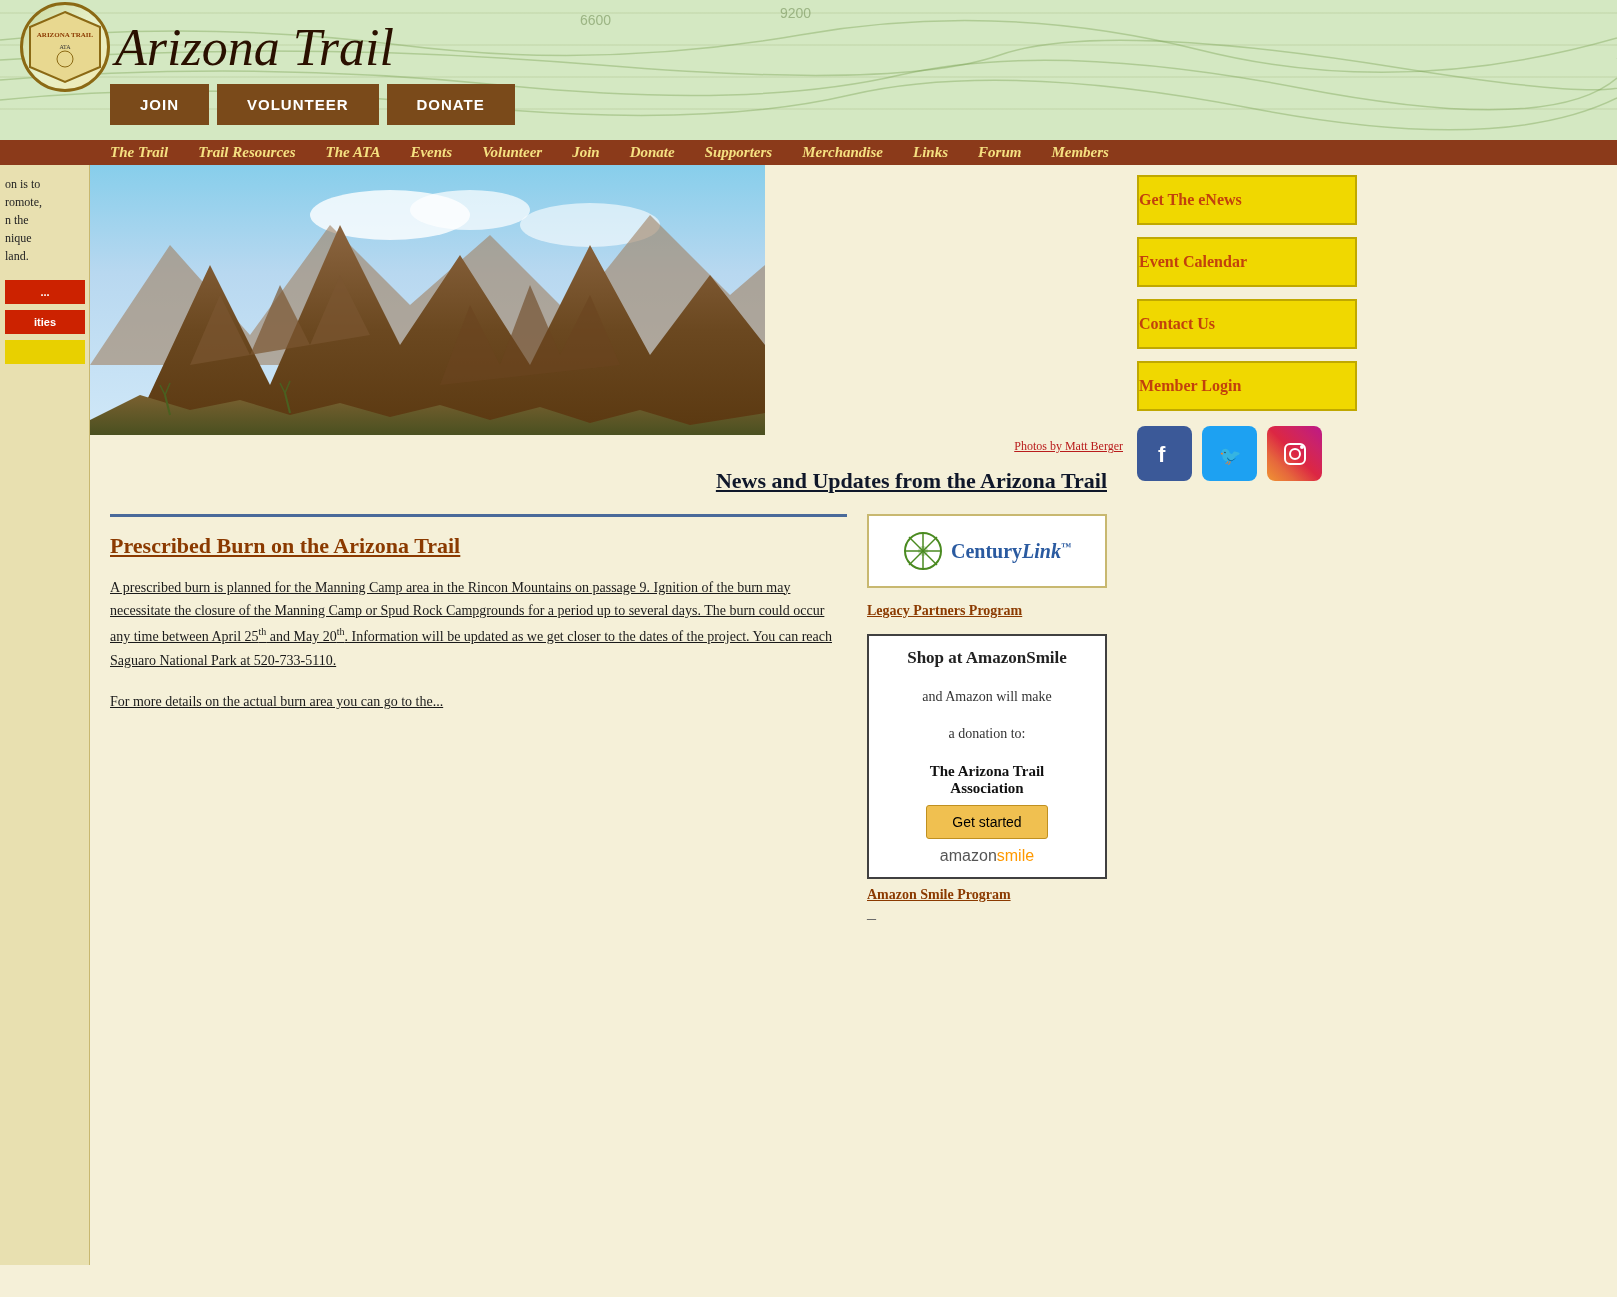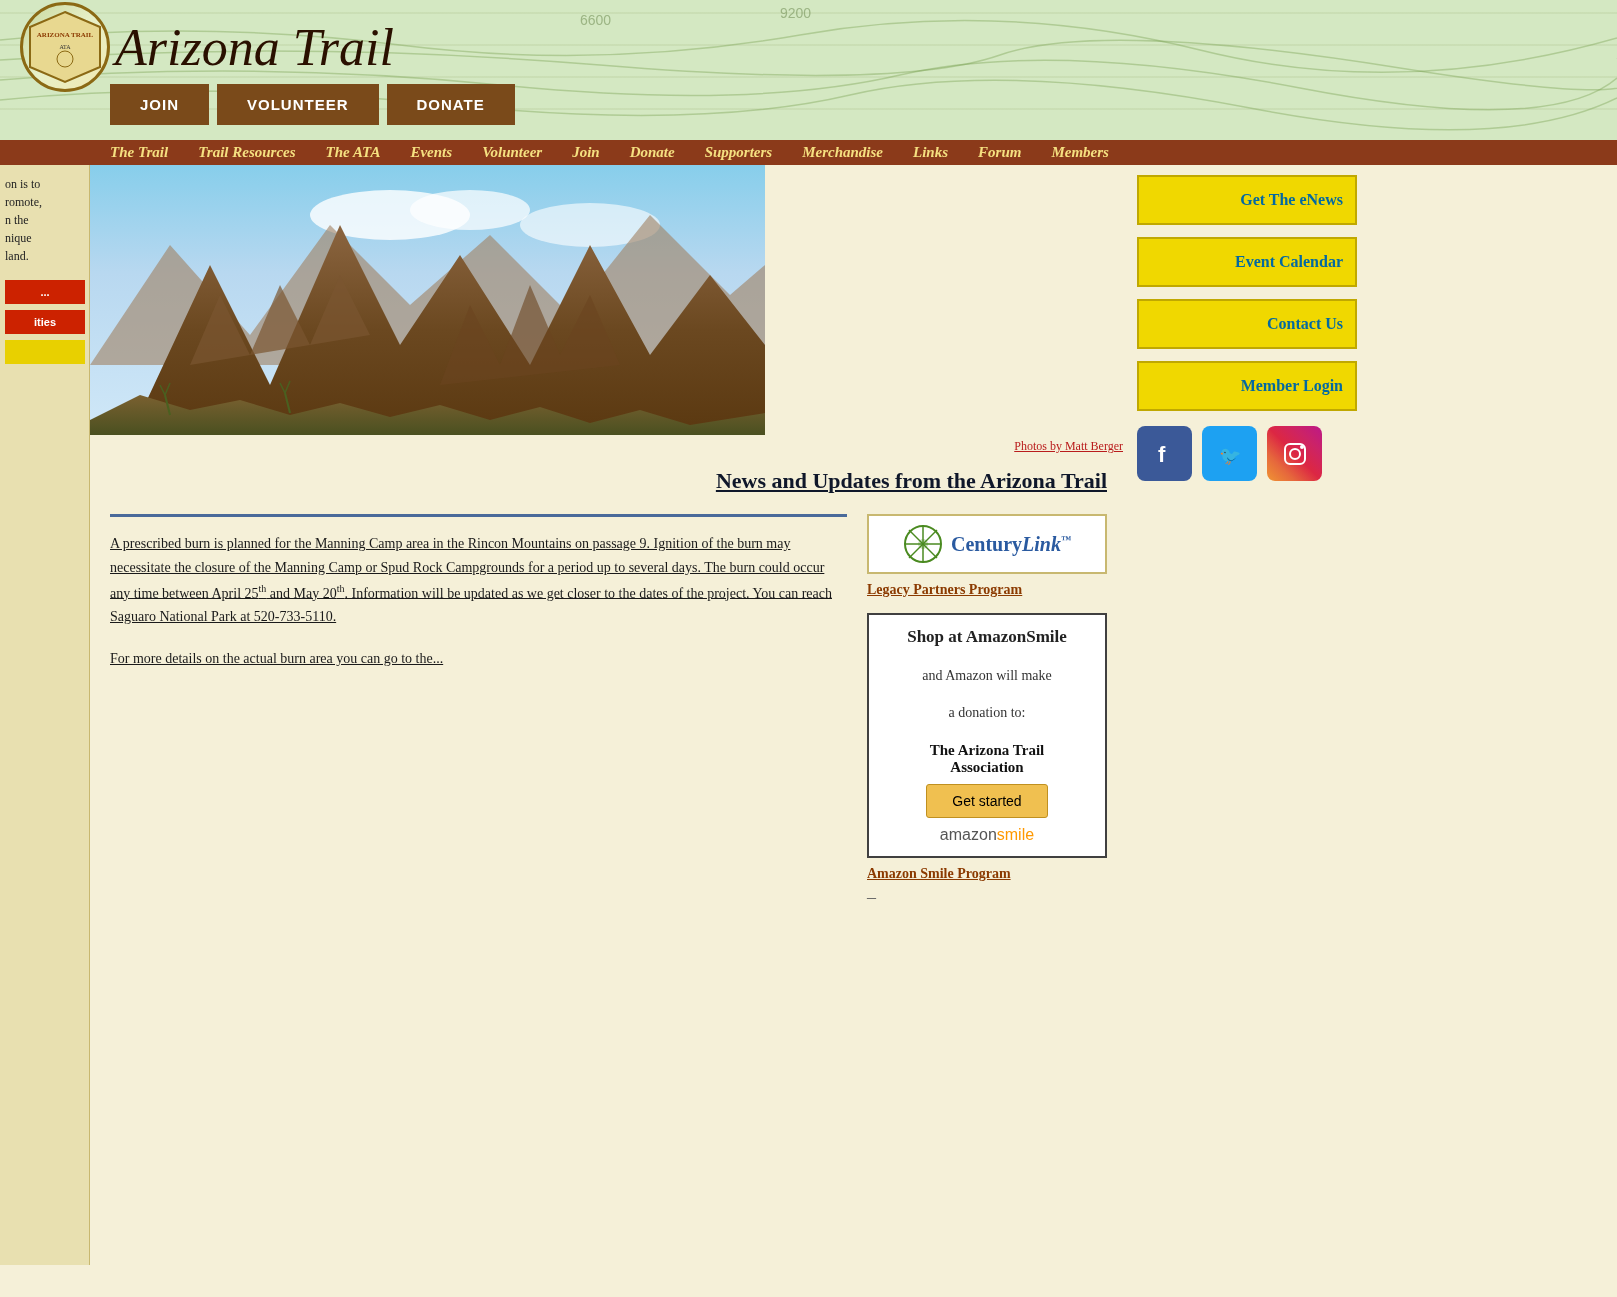--- a/index.html
+++ b/index.html
@@ -225,26 +225,26 @@
     #right-sidebar {
       width: 490px;
       padding: 10px;
       flex-shrink: 0;
     }
 
     .action-btn {
       display: block;
       width: 220px;
       background-color: #f0d800;
-      color: #0369a1;
+      color: #c2410c;
       border: 2px solid #c0a800;
-      padding: 14px 12px;
+      padding: 14px 0;
       font-size: 16px;
       font-weight: bold;
-      text-align: right;
+      text-align: left;
       cursor: pointer;
       margin-bottom: 12px;
       font-family: Georgia, serif;
     }
 
     #social-icons {
       display: flex;
       gap: 10px;
       margin-top: 15px;
     }
@@ -268,22 +268,22 @@
 
     
     #ad-section {
       width: 240px;
       flex-shrink: 0;
     }
 
     .ad-box {
       border: 2px solid #c8b870;
       background: white;
-      margin-bottom: 8px;
-      padding: 8px;
+      margin-bottom: 15px;
+      padding: 15px;
     }
 
     .centurylink-logo {
       font-size: 20px;
       font-weight: bold;
       color: #2a5aa0;
       display: flex;
       align-items: center;
       justify-content: center;
       gap: 8px;
@@ -474,20 +474,23 @@
       </svg>
     </div>
 
     <div id="photo-credit">Photos by Matt Berger</div>
 
     <h2 id="news-title">News and Updates from the Arizona Trail</h2>
 
     <div id="content-row">
 
       <div id="article-section">
+        <h3 id="article-title">
+          <a href="#">Prescribed Burn on the Arizona Trail</a>
+        </h3>
         <p class="article-body">
           A prescribed burn is planned for the Manning Camp area in the Rincon Mountains on passage 9. Ignition of the burn may necessitate the closure of the Manning Camp or Spud Rock Campgrounds for a period up to several days. The burn could occur any time between April 25<sup>th</sup> and May 20<sup>th</sup>. Information will be updated as we get closer to the dates of the project. You can reach Saguaro National Park at 520-733-5110.
         </p>
         <br>
         <p class="article-body">
           For more details on the actual burn area you can go to the...
         </p>
       </div>
 
       <div id="ad-section">

